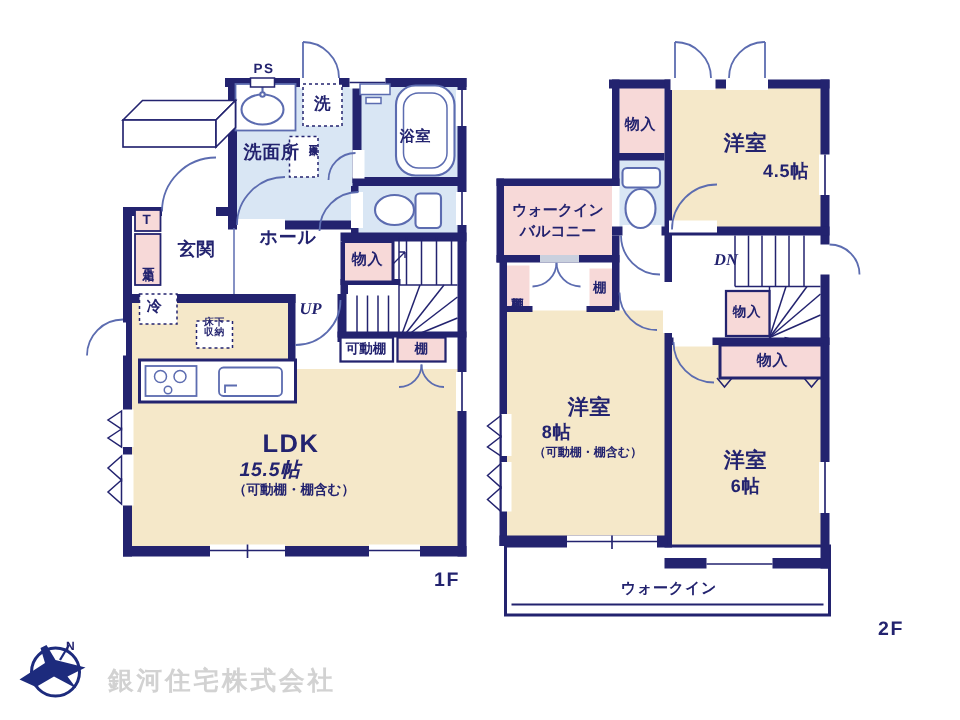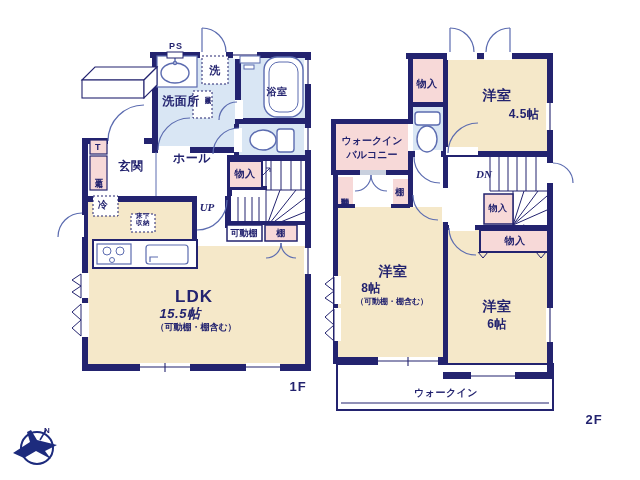--- a/index.html
+++ b/index.html
@@ -316,14 +316,15 @@
 <div class="lbl" style="left:515px;top:241px;font-size:10px;">物入</div>
 <div class="lbl" style="left:393px;top:271px;font-size:14px;">洋室</div>
 <div class="lbl" style="left:371px;top:288px;font-size:12px;">8帖</div>
 <div class="lbl note" style="left:392px;top:302px;font-size:8px;">（可動棚・棚含む）</div>
 <div class="lbl" style="left:497px;top:306px;font-size:14px;">洋室</div>
 <div class="lbl" style="left:497px;top:324px;font-size:12px;">6帖</div>
 <div class="lbl" style="left:446px;top:393px;font-size:10px;">ウォークイン</div>
 <div class="lbl" style="left:546px;top:419px;font-size:13px;letter-spacing:1px;margin-left:48px;">2F</div>
 
 <div id="compass-n">N</div>
+<div id="company-name">銀河住宅株式会社</div>
 
 </div>
 
 </body></html>

